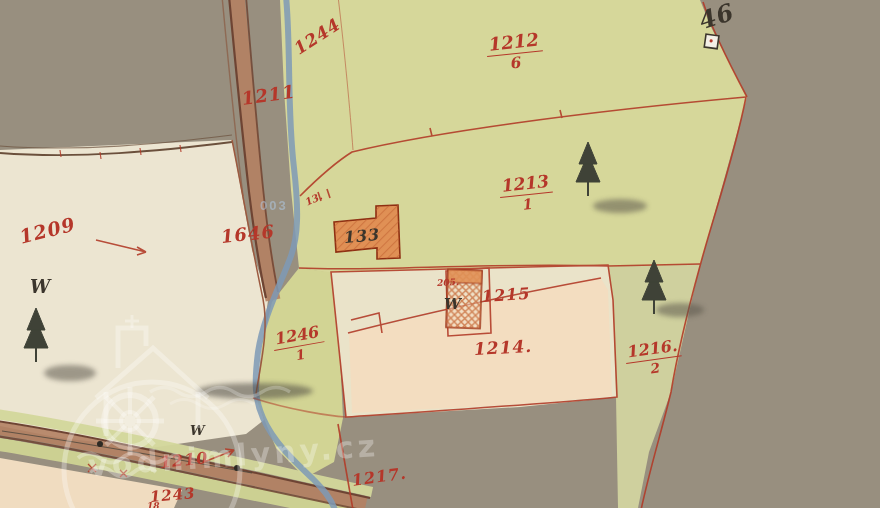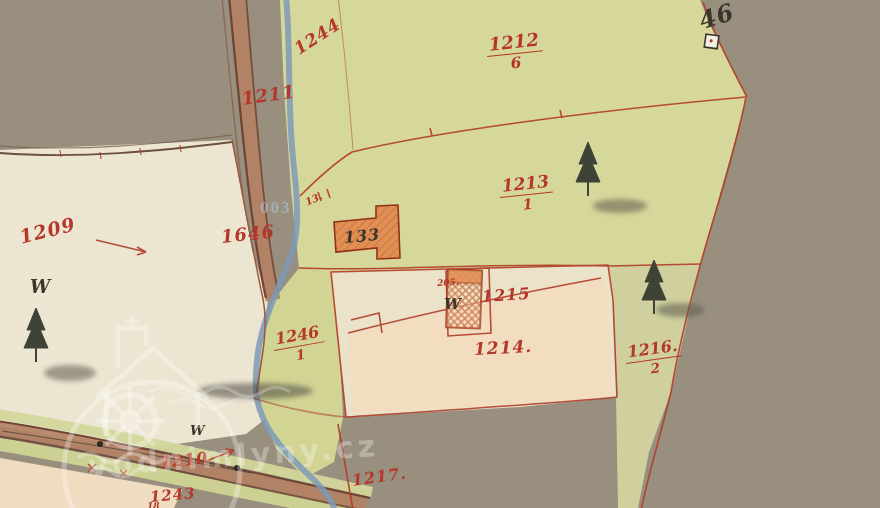--- a/index.html
+++ b/index.html
@@ -14,21 +14,21 @@
   .fraclbl{position:absolute;display:inline-flex;flex-direction:column;align-items:center;
        font-weight:bold;font-style:italic;color:#b5372a;
        transform:rotate(var(--rot,0deg));transform-origin:left center;z-index:2;line-height:1;}
   .fraclbl .num{border-bottom:1.6px solid currentColor;padding:0 3px 2px;}
   .fraclbl .den{padding-top:2px;font-size:.85em;}
   #wm-layer{position:absolute;left:0;top:0;z-index:3;pointer-events:none;}
   .wmtext{position:absolute;left:88px;top:438px;z-index:4;pointer-events:none;
        font-family:"DejaVu Sans",sans-serif;font-weight:bold;font-size:30px;
        color:rgba(255,255,255,0.30);letter-spacing:4px;transform:rotate(-4deg);}
   .wmfrag{position:absolute;left:260px;top:198px;z-index:2;pointer-events:none;
-       font-family:Liberation Serif, serif;font-weight:bold;font-size:17px;
+       font-family:Liberation Sans, sans-serif;font-weight:bold;font-size:13px;
        color:rgba(175,200,225,0.55);filter:blur(.6px);letter-spacing:2px;}
 </style>
 </head>
 <body>
 
 <div id="stage">
 
 <svg width="880" height="508" viewBox="0 0 880 508">
   <defs>
     <pattern id="bhatch" width="6" height="6" patternUnits="userSpaceOnUse" patternTransform="rotate(45)">

